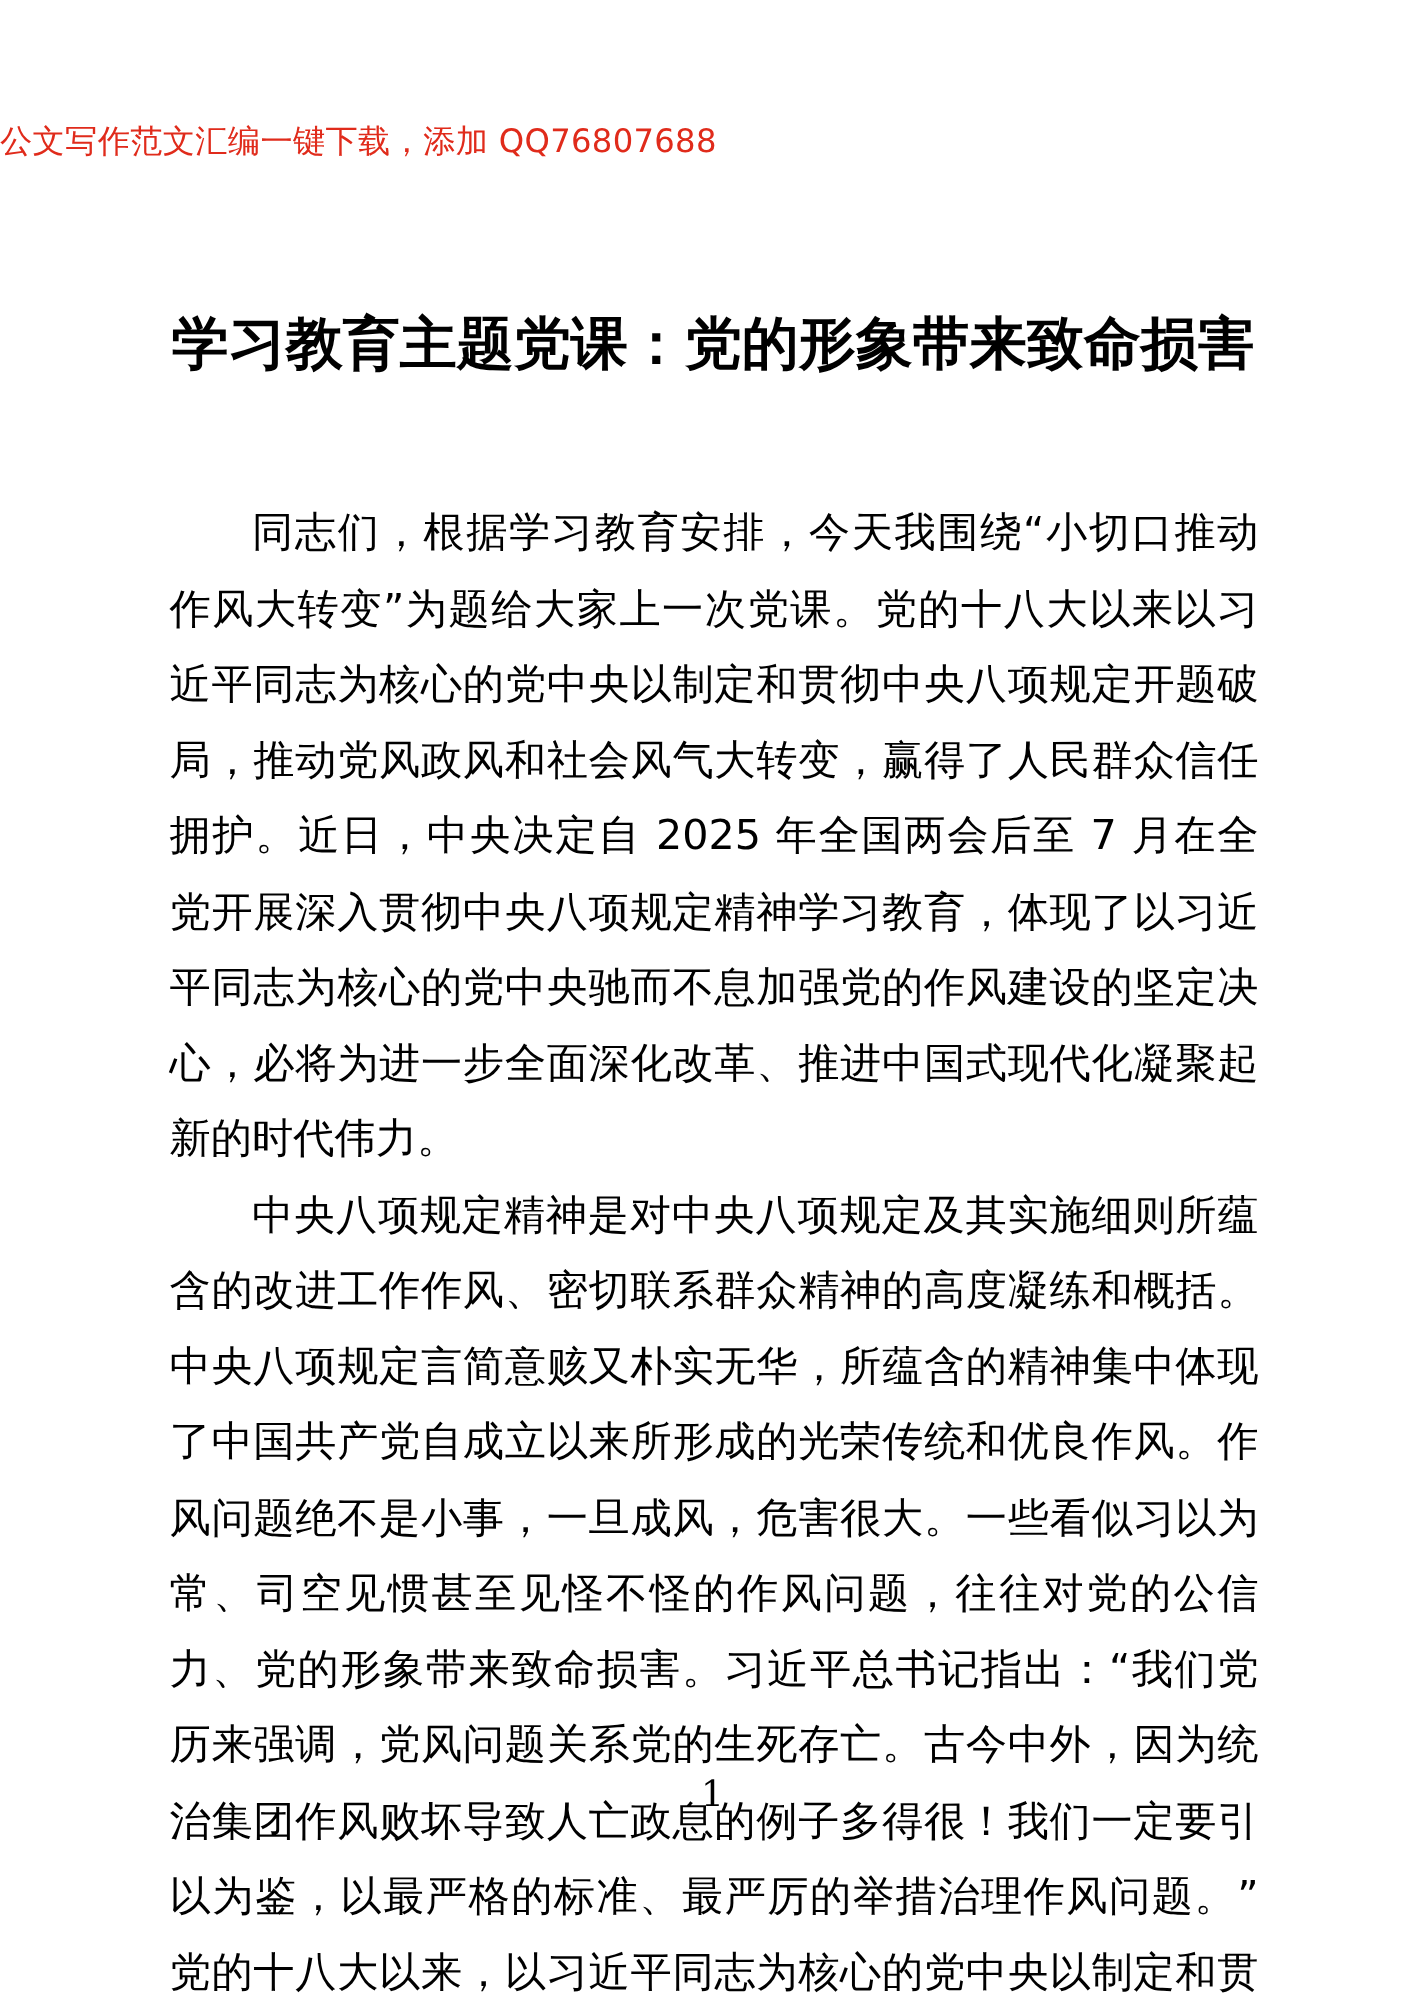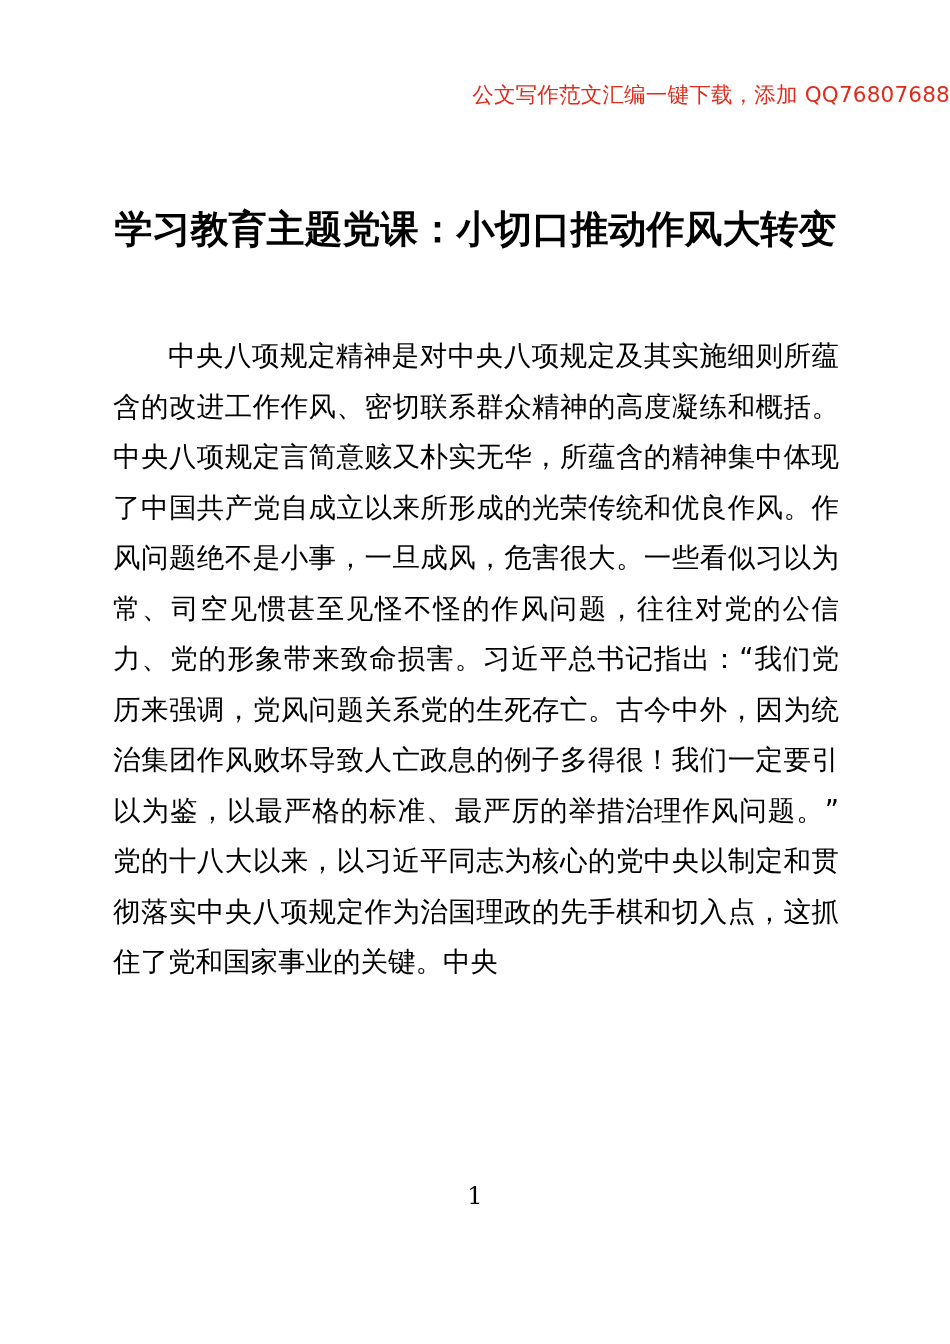--- a/index.html
+++ b/index.html
@@ -17,21 +17,21 @@
     height: 1344px;
     background: #ffffff;
     overflow: hidden;
     box-sizing: border-box;
   }
   .watermark-header {
     position: absolute;
     top: 82px;
     left: 0;
     width: 950px;
-    text-align: right;
+    text-align: left;
     color: #e02b1b;
     font-size: 21.5px;
     line-height: 1.2;
     letter-spacing: 0.2px;
     white-space: nowrap;
     font-family: "DejaVu Sans", "Liberation Sans", sans-serif;
   }
   .doc-title {
     position: absolute;
     top: 164px;
@@ -73,21 +73,22 @@
     font-family: "DejaVu Serif", "Liberation Serif", serif;
   }
 </style>
 </head>
 <body>
 
 <div class="page">
 
   <div class="watermark-header">公文写作范文汇编一键下载，添加 QQ76807688</div>
 
-  <h1 class="doc-title">学习教育主题党课：小切口推动作风大转变</h1>
+  <h1 class="doc-title">学习教育主题党课：党的形象带来致命损害</h1>
 
   <div class="body-column">
+    <p class="para">同志们，根据学习教育安排，今天我围绕“小切口推动作风大转变”为题给大家上一次党课。党的十八大以来以习近平同志为核心的党中央以制定和贯彻中央八项规定开题破局，推动党风政风和社会风气大转变，赢得了人民群众信任拥护。近日，中央决定自 2025 年全国两会后至 7 月在全党开展深入贯彻中央八项规定精神学习教育，体现了以习近平同志为核心的党中央驰而不息加强党的作风建设的坚定决心，必将为进一步全面深化改革、推进中国式现代化凝聚起新的时代伟力。</p>
     <p class="para">中央八项规定精神是对中央八项规定及其实施细则所蕴含的改进工作作风、密切联系群众精神的高度凝练和概括。中央八项规定言简意赅又朴实无华，所蕴含的精神集中体现了中国共产党自成立以来所形成的光荣传统和优良作风。作风问题绝不是小事，一旦成风，危害很大。一些看似习以为常、司空见惯甚至见怪不怪的作风问题，往往对党的公信力、党的形象带来致命损害。习近平总书记指出：“我们党历来强调，党风问题关系党的生死存亡。古今中外，因为统治集团作风败坏导致人亡政息的例子多得很！我们一定要引以为鉴，以最严格的标准、最严厉的举措治理作风问题。” 党的十八大以来，以习近平同志为核心的党中央以制定和贯彻落实中央八项规定作为治国理政的先手棋和切入点，这抓住了党和国家事业的关键。中央</p>
   </div>
 
   <div class="page-number">1</div>
 
 </div>
 
 </body></html>

